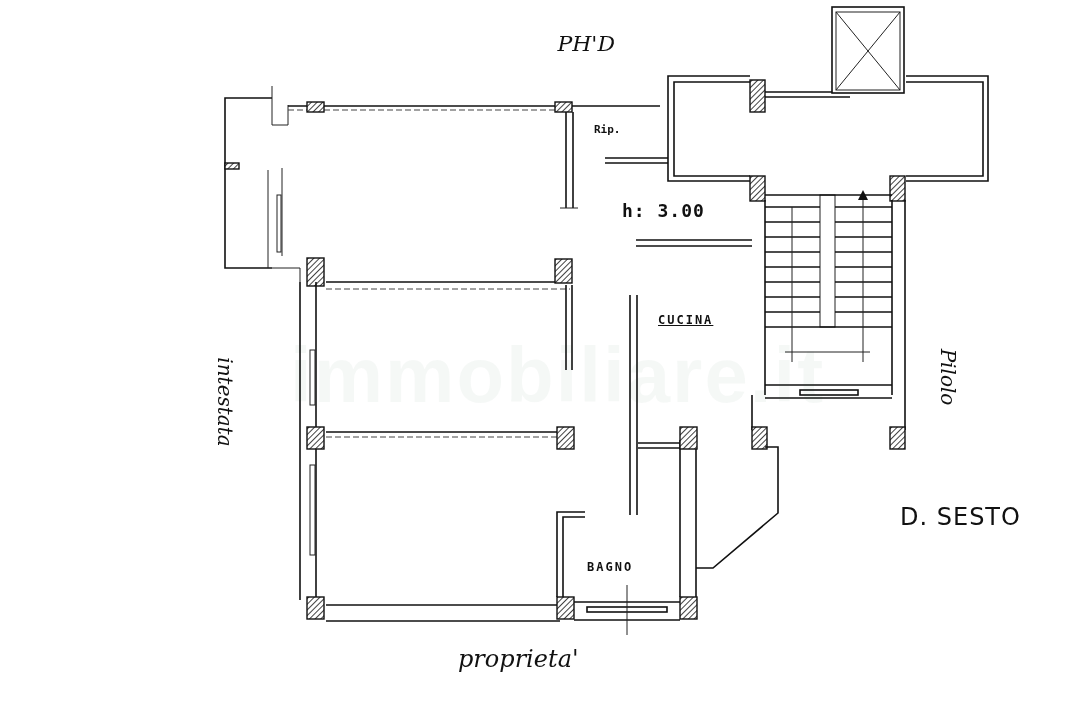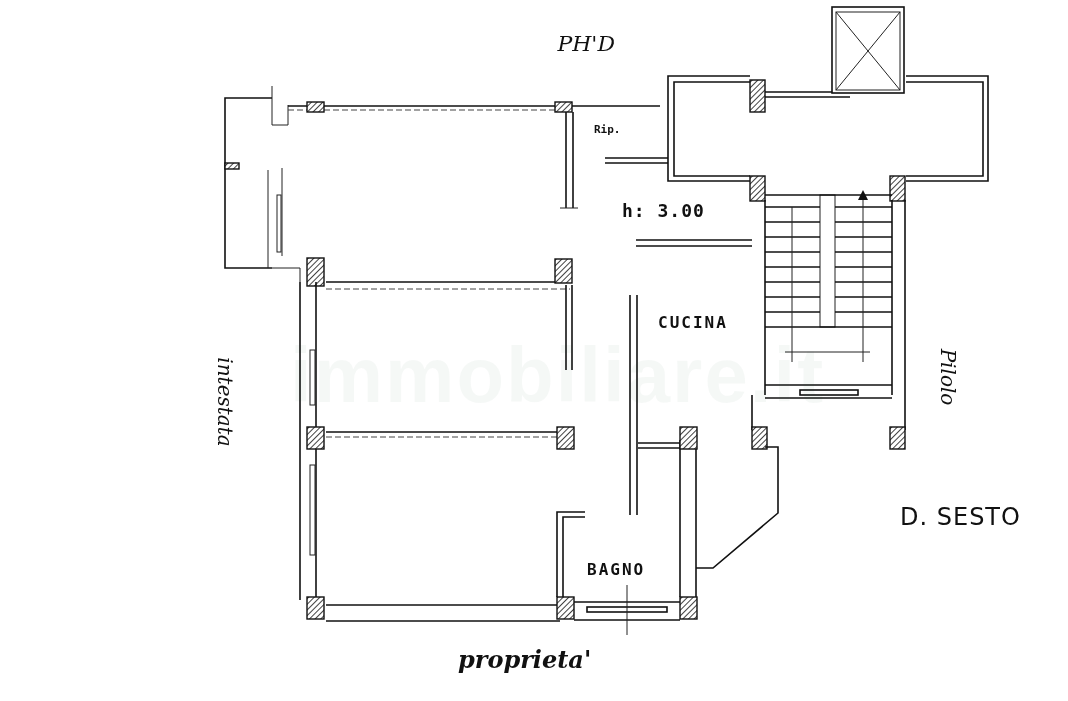--- a/index.html
+++ b/index.html
@@ -146,19 +146,19 @@
       <line class="ln" x1="638" y1="448" x2="680" y2="448"></line>
       <polyline class="ln" points="765,447 778,447 778,513 713,568 696,568"></polyline>
     </g>
   </svg>
 
   <div class="watermark">immobiliare.it</div>
 
   <span class="lbl hand" style="left:560px;top:32px;font-size:20px;transform:scaleX(1.1);">PH'D</span>
   <span class="lbl caps" style="left:594px;top:123px;font-size:11px;letter-spacing:0;">Rip.</span>
   <span class="lbl caps" style="left:622px;top:200px;font-size:18px;letter-spacing:1px;">h: 3.00</span>
-  <span class="lbl caps" style="left:658px;top:313px;font-size:16px;">CUCINA</span>
-  <span class="lbl caps" style="left:587px;top:560px;font-size:16px;">BAGNO</span>
+  <span class="lbl caps" style="left:658px;top:313px;font-size:12px;text-decoration:underline;">CUCINA</span>
+  <span class="lbl caps" style="left:587px;top:560px;font-size:12px;">BAGNO</span>
   <span class="lbl hand" style="left:180px;top:390px;font-size:20px;transform:rotate(90deg);transform-origin:center;">intestata</span>
   <span class="lbl hand" style="left:920px;top:365px;font-size:20px;transform:rotate(90deg);transform-origin:center;">Pilolo</span>
   <span class="lbl" style="left:900px;top:503px;font-size:24px;letter-spacing:1px;">D. SESTO</span>
-  <span class="lbl hand" style="left:458px;top:645px;font-size:24px;font-weight:bold;">proprieta'</span>
+  <span class="lbl hand" style="left:458px;top:645px;font-size:24px;">proprieta'</span>
 </div>
 
 </body></html>

